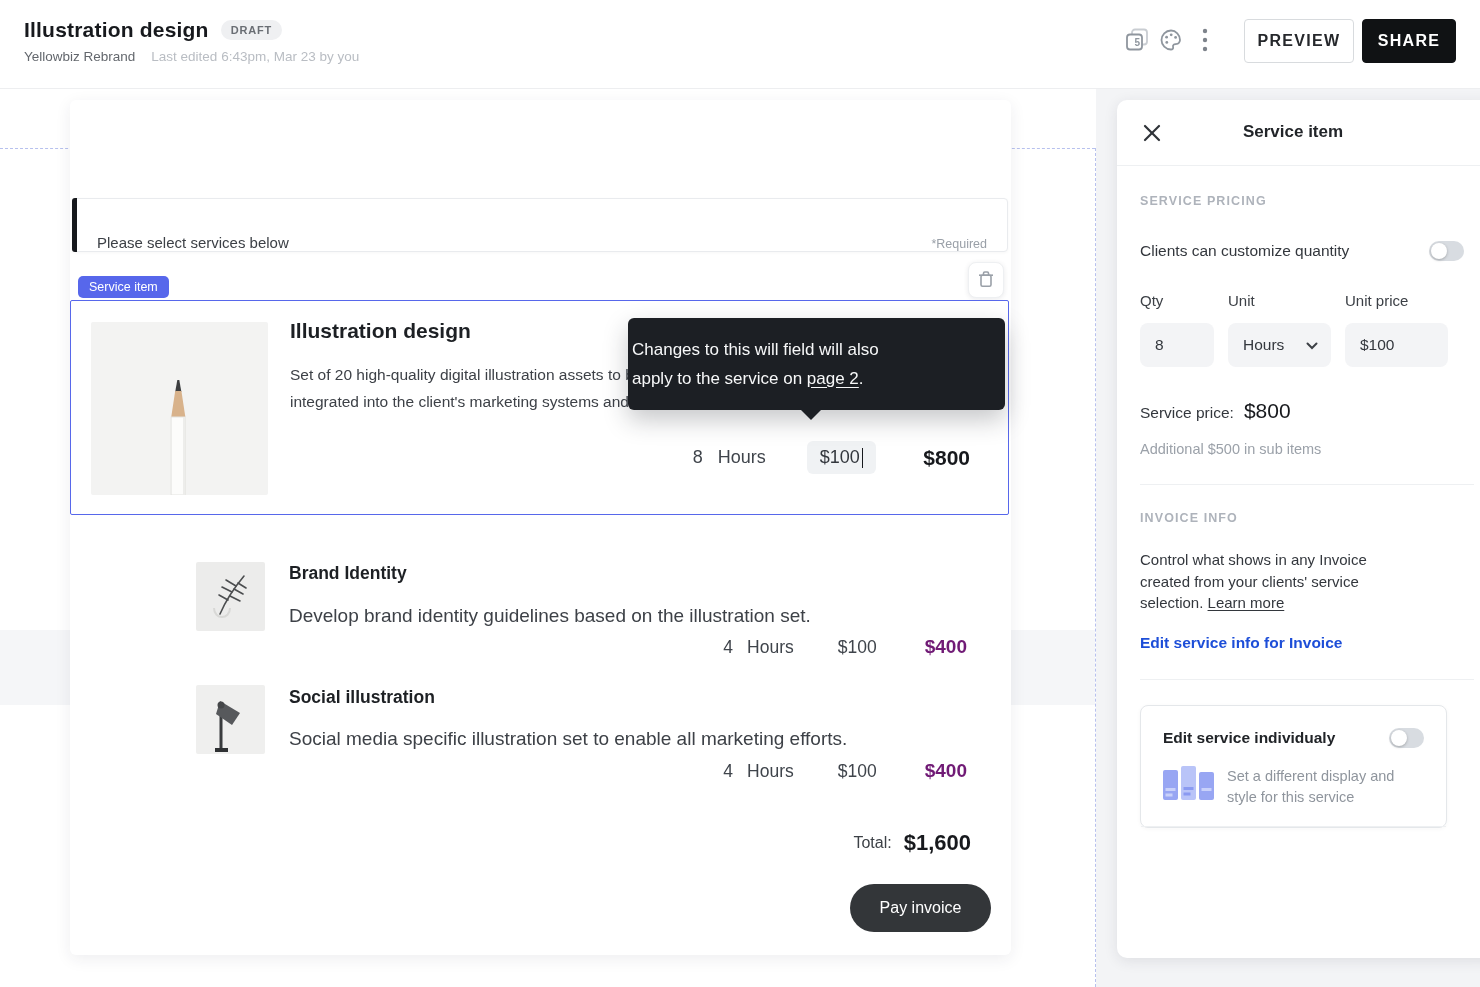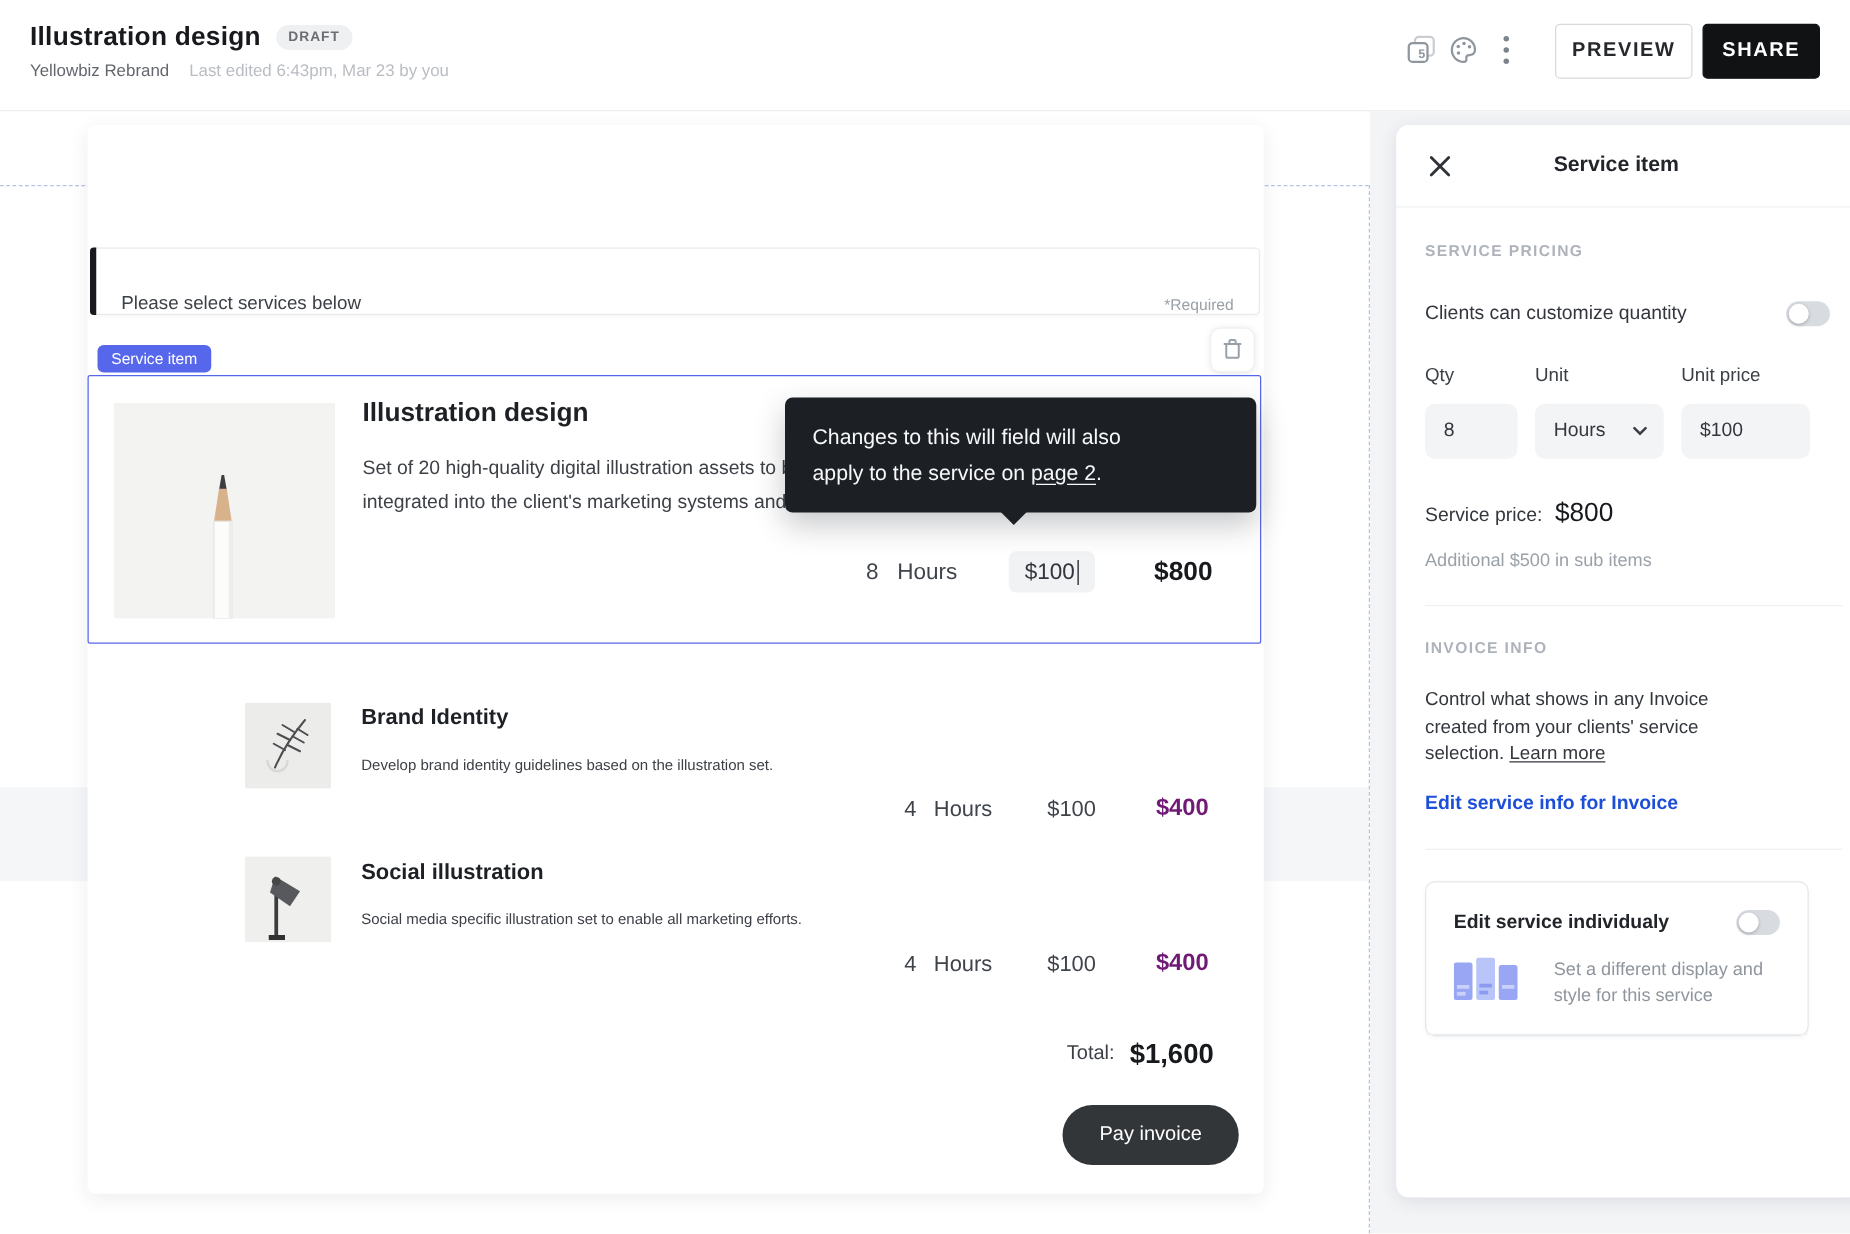--- a/index.html
+++ b/index.html
@@ -55,35 +55,35 @@
   .price-row { position:absolute; display:flex; align-items:center; }
   .pr-main { right:38px; top:140px; }
   .qty-txt { font-size:18px; color:#3f444b; }
   .unit-txt { font-size:18px; color:#3f444b; margin-left:15px; }
   .price-field { margin-left:41px; background:#f0f2f4; border-radius:6px; padding:6px 13px;
                  font-size:18px; color:#33373d; display:flex; align-items:center; cursor:text; }
   .caret { display:inline-block; width:1.5px; height:20px; background:#17191d; margin-left:2px; }
   .line-total { margin-left:47px; font-size:21px; font-weight:700; color:#17191d; }
   .sub-img { position:absolute; left:126px; width:69px; height:69px; border-radius:2px; overflow:hidden; }
   .sub-title { position:absolute; left:219px; font-size:17.5px; font-weight:700; color:#1d2024; }
-  .sub-desc { position:absolute; left:219px; font-size:12px; color:#3d4147; }
+  .sub-desc { position:absolute; left:219px; font-size:19px; color:#3d4147; }
   .pr-sub { right:44px; }
   .s-qty { font-size:17.5px; color:#3f444b; }
   .s-unit { font-size:17.5px; color:#3f444b; margin-left:14px; }
   .s-price { font-size:17.5px; color:#3f444b; margin-left:44px; }
   .s-total { font-size:19px; font-weight:700; color:#701a75; margin-left:48px; }
   .total-row { position:absolute; right:40px; top:730px; display:flex; align-items:center; }
   .total-label { font-size:16px; color:#3c4046; }
   .total-value { font-size:22px; font-weight:700; color:#17191d; margin-left:12px; }
   .pay-btn { position:absolute; left:780px; top:784px; width:141px; height:48px; background:#333639;
              border:none; border-radius:26px; color:#fff; font-family:inherit; font-size:16px; cursor:pointer; }
 
   
   .tooltip { position:absolute; left:628px; top:229px; width:377px; background:#1c1f24; border-radius:6px;
-             color:#f7f8f9; font-size:17px; line-height:29px; padding:17px 22px; z-index:20;
+             color:#f7f8f9; font-size:17px; line-height:29px; padding:17px 4px; z-index:20;
              box-shadow:0 10px 24px rgba(30,34,44,.25); }
   .tooltip .arrow { position:absolute; left:172px; bottom:-10px; width:0; height:0;
              border-left:11px solid transparent; border-right:11px solid transparent; border-top:11px solid #1c1f24; }
   .tt-link { text-decoration:underline; text-underline-offset:3px; cursor:pointer; }
 
   
   .panel { position:absolute; left:1117px; top:11px; width:380px; height:858px; background:#fff;
            border-radius:10px; box-shadow:0 3px 14px rgba(40,44,60,.10); z-index:10; }
   .panel-head { position:relative; height:66px; border-bottom:1px solid #eef0f2; }
   .close-btn { position:absolute; left:22px; top:21px; width:26px; height:26px; background:none; border:none;
@@ -108,21 +108,21 @@
   .svc-price-value { font-size:21px; font-weight:500; color:#17191d; margin-left:10px; }
   .sub-note { margin-top:18px; font-size:14.5px; color:#9ba1a9; }
   .p-divider { border-top:1px solid #eef0f2; margin-top:27px; }
   .inv-para { margin-top:24px; font-size:15px; line-height:21.5px; color:#33373d; width:270px; }
   .learn-link { text-decoration:underline; text-underline-offset:2px; color:#33373d; cursor:pointer; }
   .edit-inv-link { display:inline-block; margin-top:20px; font-size:15.5px; font-weight:600; color:#1d4ed8; cursor:pointer; }
   .indiv-card { margin:25px 0 0 23px; width:307px; border:1px solid #e4e7ea; border-radius:8px;
                 background:#fff; box-shadow:0 1px 4px rgba(40,44,60,.04); padding:22px 22px 0 22px; }
   .indiv-head { display:flex; align-items:center; justify-content:space-between; }
   .indiv-label { font-size:15.5px; font-weight:700; color:#212428; }
-  .indiv-body { display:flex; gap:28px; margin-top:18px; }
+  .indiv-body { display:flex; gap:12px; margin-top:18px; }
   .indiv-desc { font-size:14.5px; line-height:21px; color:#8f959d; }
   .indiv-divider { border-top:1px solid #eef0f2; margin:18px -22px 0 -22px; }
   .customize-row { display:flex; align-items:center; justify-content:space-between; height:52px; }
   .customize-link { font-size:15.5px; font-weight:700; color:#4468f2; cursor:pointer; }
 </style>
 </head>
 <body>
 
 <div class="stage">
 

